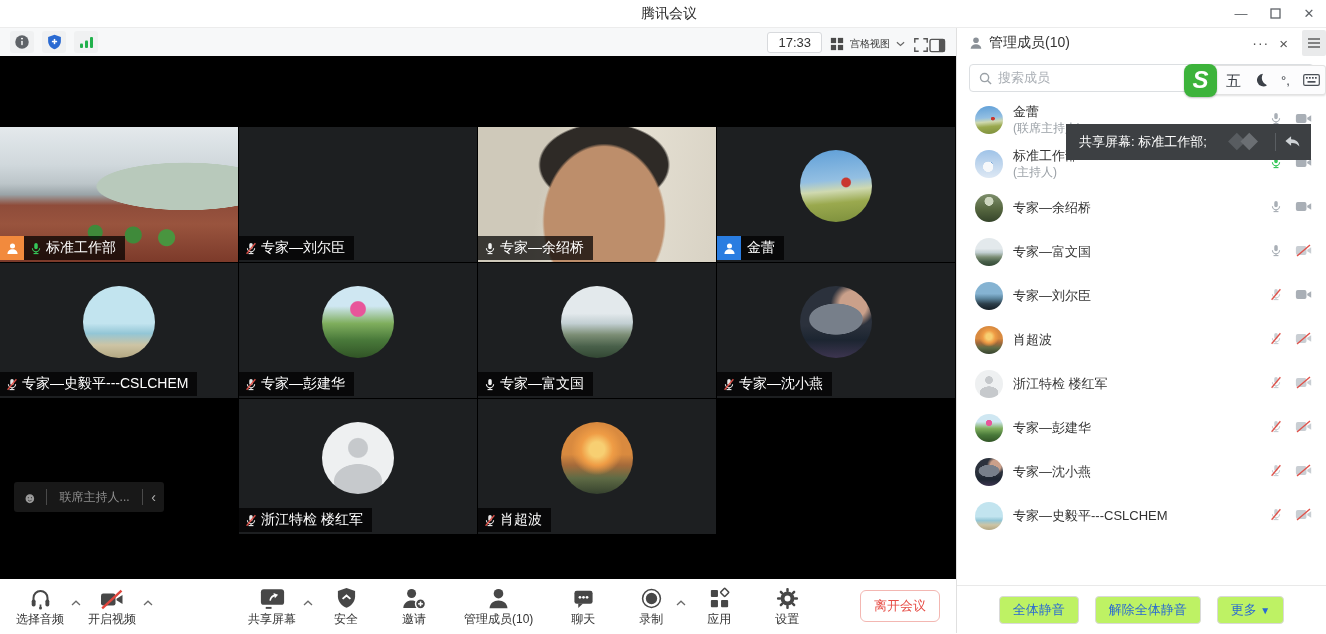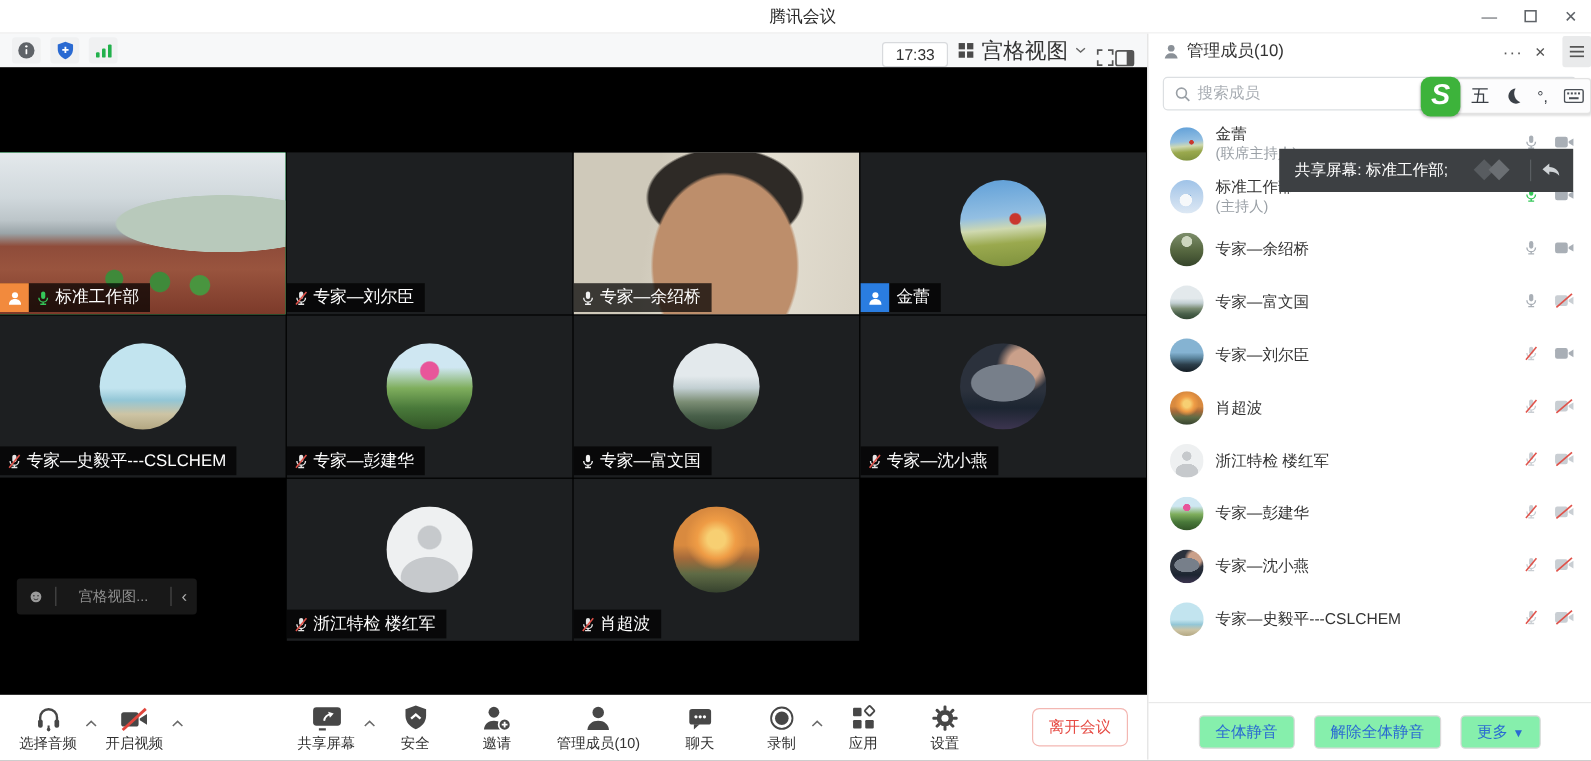--- a/index.html
+++ b/index.html
@@ -15,21 +15,21 @@
   
   .app-body { display:flex; height:605px; }
   .main-col { width:956px; display:flex; flex-direction:column; }
 
   
   .toolbar { height:28px; background:#f7f8f9; display:flex; align-items:center; padding:0 10px; }
   .tb-left { display:flex; align-items:center; gap:8px; }
   .tb-ic { width:24px; height:22px; display:flex; align-items:center; justify-content:center; border-radius:3px; background:#f0f1f2; }
   .tb-right { margin-left:auto; display:flex; align-items:flex-end; }
   .time-box { border:1px solid #d8dadd; border-radius:3px; background:#fff; padding:2px 10px; font-size:13px; color:#333; }
-  .view-switch { display:flex; align-items:center; gap:6px; padding:2px 8px; border-radius:3px; font-size:18px; color:#333; }
+  .view-switch { display:flex; align-items:center; gap:6px; padding:2px 8px; border-radius:3px; font-size:10px; color:#333; }
   .flat-ic { display:flex; align-items:center; justify-content:center; }
 
   
   .video-area { height:523px; background:#000; position:relative; overflow:hidden; }
   .video-grid { position:absolute; left:0; top:71px; width:956px; display:grid;
     grid-template-columns:repeat(4,238px); grid-template-rows:repeat(3,135px); gap:1px; background:#000; }
   .tile { background:#1d1f21; position:relative; overflow:hidden; }
   .tile.active-speaker { outline:2px solid #29b05b; outline-offset:-2px; }
   .tile-avatar { position:absolute; left:50%; top:44%; transform:translate(-50%,-50%); width:72px; height:72px; border-radius:50%; }
   .tile-label { position:absolute; left:0; bottom:2px; height:24px; display:flex; align-items:center; background:rgba(0,0,0,.72); color:#fff; font-size:14px; padding-right:9px; max-width:96%; white-space:nowrap; }
@@ -101,21 +101,21 @@
   .search-box { height:28px; border:1px solid #dcdfe2; border-radius:4px; display:flex; align-items:center; gap:6px; padding:0 9px; background:#fff;font-family:Liberation Mono, monospace; }
   .search-box .sp { color:#a8adb3; font-size:13px; }
   .member-list { flex:1; overflow:hidden; padding-top:2px; }
   .m-row { height:44px; display:flex; align-items:center; padding:0 14px 0 18px; }
   .m-av { width:28px; height:28px; border-radius:50%; flex:none; }
   .m-info { margin-left:10px; display:flex; flex-direction:column; justify-content:center; line-height:1.25; min-width:0; }
   .m-name { font-size:13px; color:#333; white-space:nowrap; }
   .m-sub { font-size:12px; color:#9aa0a6; }
   .m-icons { margin-left:auto; display:flex; align-items:center; gap:12px; }
   .panel-footer { height:48px; border-top:1px solid #e9e9e9; display:flex; align-items:center; justify-content:center; gap:16px; }
-  .pf-btn { border:1px solid #d9d9d9; background:#86efac; color:#2a6ad2; border-radius:4px; font-size:13px; padding:4px 13px; white-space:nowrap; }
+  .pf-btn { border:1px solid #d9d9d9; background:#bef264; color:#2a6ad2; border-radius:4px; font-size:13px; padding:4px 13px; white-space:nowrap; }
   .pf-btn .caret { font-size:10px; }
 
   
   .toast { position:absolute; left:1066px; top:124px; width:245px; height:36px; background:#3d4043; color:#fff; display:flex; align-items:center; padding:0 10px 0 13px; gap:8px; z-index:50; }
   .toast .txt { font-size:13px; white-space:nowrap; }
   .toast .vdiv { width:1px; height:18px; background:#5a5e62; margin-left:2px; }
 
   
   .ime-bar { position:absolute; left:1184px; top:63px; right:0; height:34px; display:flex; align-items:center; z-index:60; }
   .ime-logo { width:33px; height:33px; background:#3db33b; border-radius:8px; color:#fff; font-weight:bold; font-size:24px; font-style:italic; display:flex; align-items:center; justify-content:center; box-shadow:0 1px 2px rgba(0,0,0,.25); z-index:2; }
@@ -347,21 +347,21 @@
                   <line x1="3" y1="14" x2="13" y2="2" stroke="#e0524a" stroke-width="1.5"></line>
                 </svg>
               </span>
               <span class="t-name">肖超波</span>
             </div>
           </div>
         </div>
       <div class="chat-bar">
         <span class="emoji">☻</span>
         <span class="vdiv"></span>
-        <span class="ph">宫格视图...</span>
+        <span class="ph">联席主持人...</span>
         <span class="vdiv"></span>
         <span class="collapse">‹</span>
       </div>
     </div>
 
     <div class="bottom-toolbar">
       <div class="bt-group-left" id="bt-left">
           <div class="tb-item">
             <div class="ic">
               <svg width="25" height="23" viewBox="0 0 24 23">

